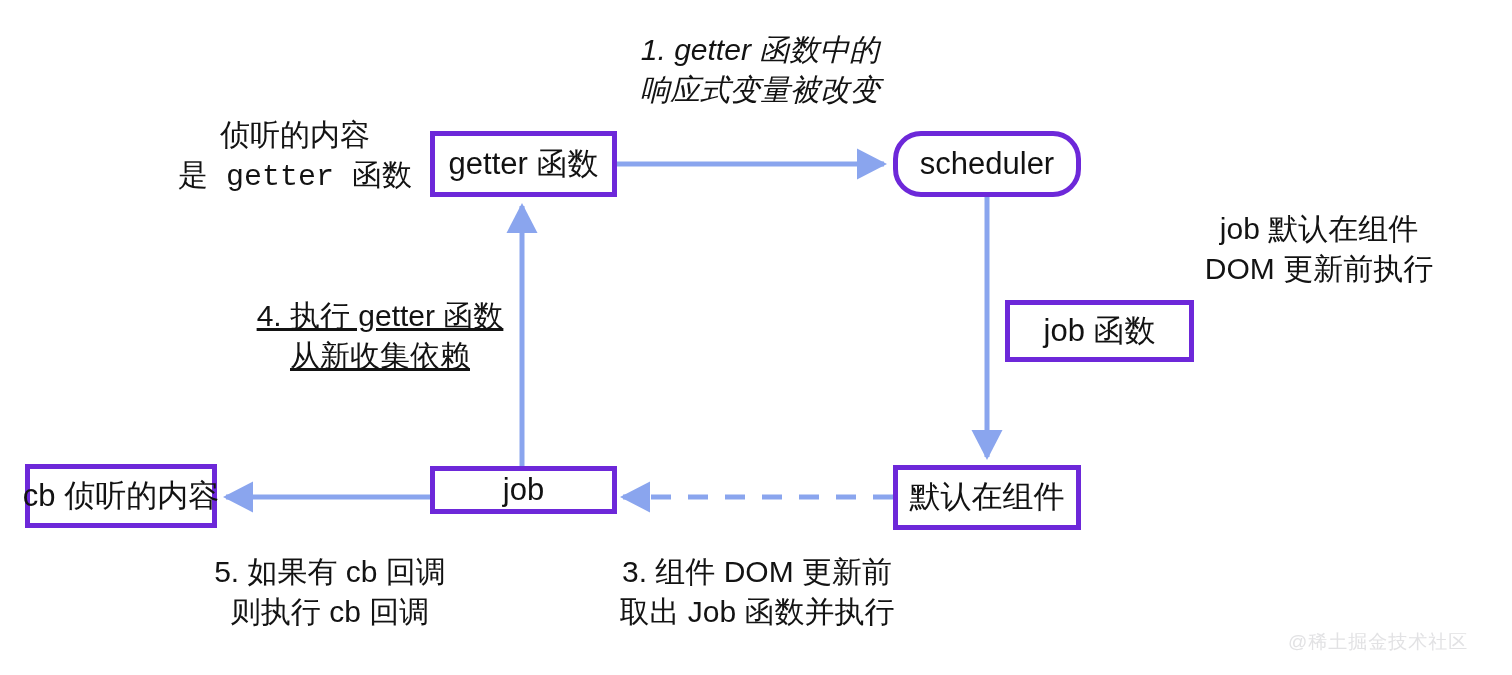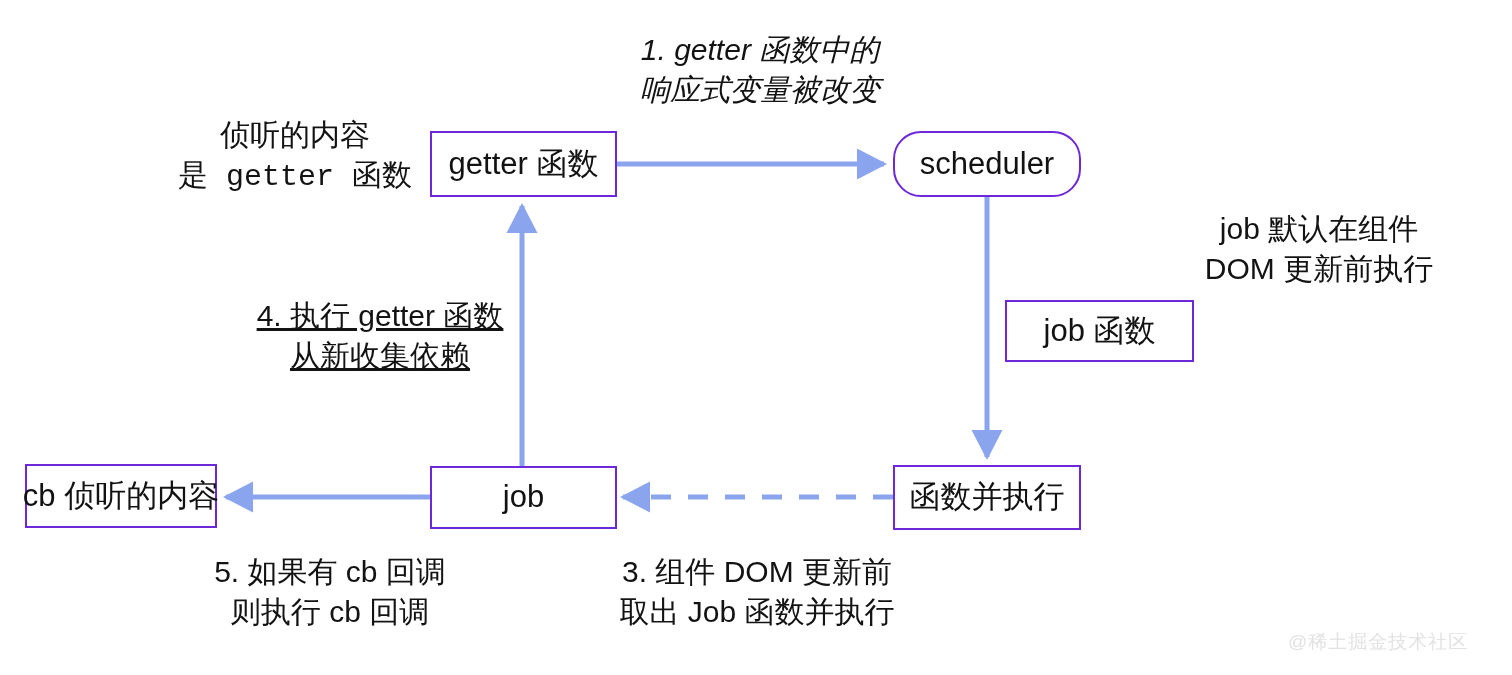--- a/index.html
+++ b/index.html
@@ -22,21 +22,21 @@
     position: absolute;
     left: 0;
     top: 0;
     width: 1512px;
     height: 675px;
     pointer-events: none;
   }
   .node {
     position: absolute;
     box-sizing: border-box;
-    border: 2px solid #6d28d9;
+    border: 5px solid #6d28d9;
     background: #ffffff;
     display: flex;
     align-items: center;
     justify-content: center;
     color: #121212;
     font-size: 31px;
     line-height: 1.1;
     white-space: nowrap;
   }
   .note {
@@ -97,26 +97,26 @@
   </div>
 
   <div class="node" style="left:1005px; top:300px; width:189px; height:62px;">
     <span>job 函数</span>
   </div>
 
   <div class="node" style="left:25px; top:464px; width:192px; height:64px;">
     <span>cb 侦听的内容</span>
   </div>
 
-  <div class="node" style="left:430px; top:466px; width:187px; height:63px;">
+  <div class="node" style="left:430px; top:466px; width:187px; height:48px;">
     <span>job</span>
   </div>
 
   <div class="node" style="left:893px; top:465px; width:188px; height:65px;">
-    <span>函数并执行</span>
+    <span>默认在组件</span>
   </div>
 
   <div class="note" style="left:150px; top:118px; width:290px;font-family:Liberation Mono, monospace;">侦听的内容
 是 getter 函数</div>
 
   <div class="note" style="left:610px; top:30px; width:300px;font-style:italic;">1. getter 函数中的
 响应式变量被改变</div>
 
   <div class="note" style="left:1159px; top:209px; width:320px;">job 默认在组件
 DOM 更新前执行</div>

